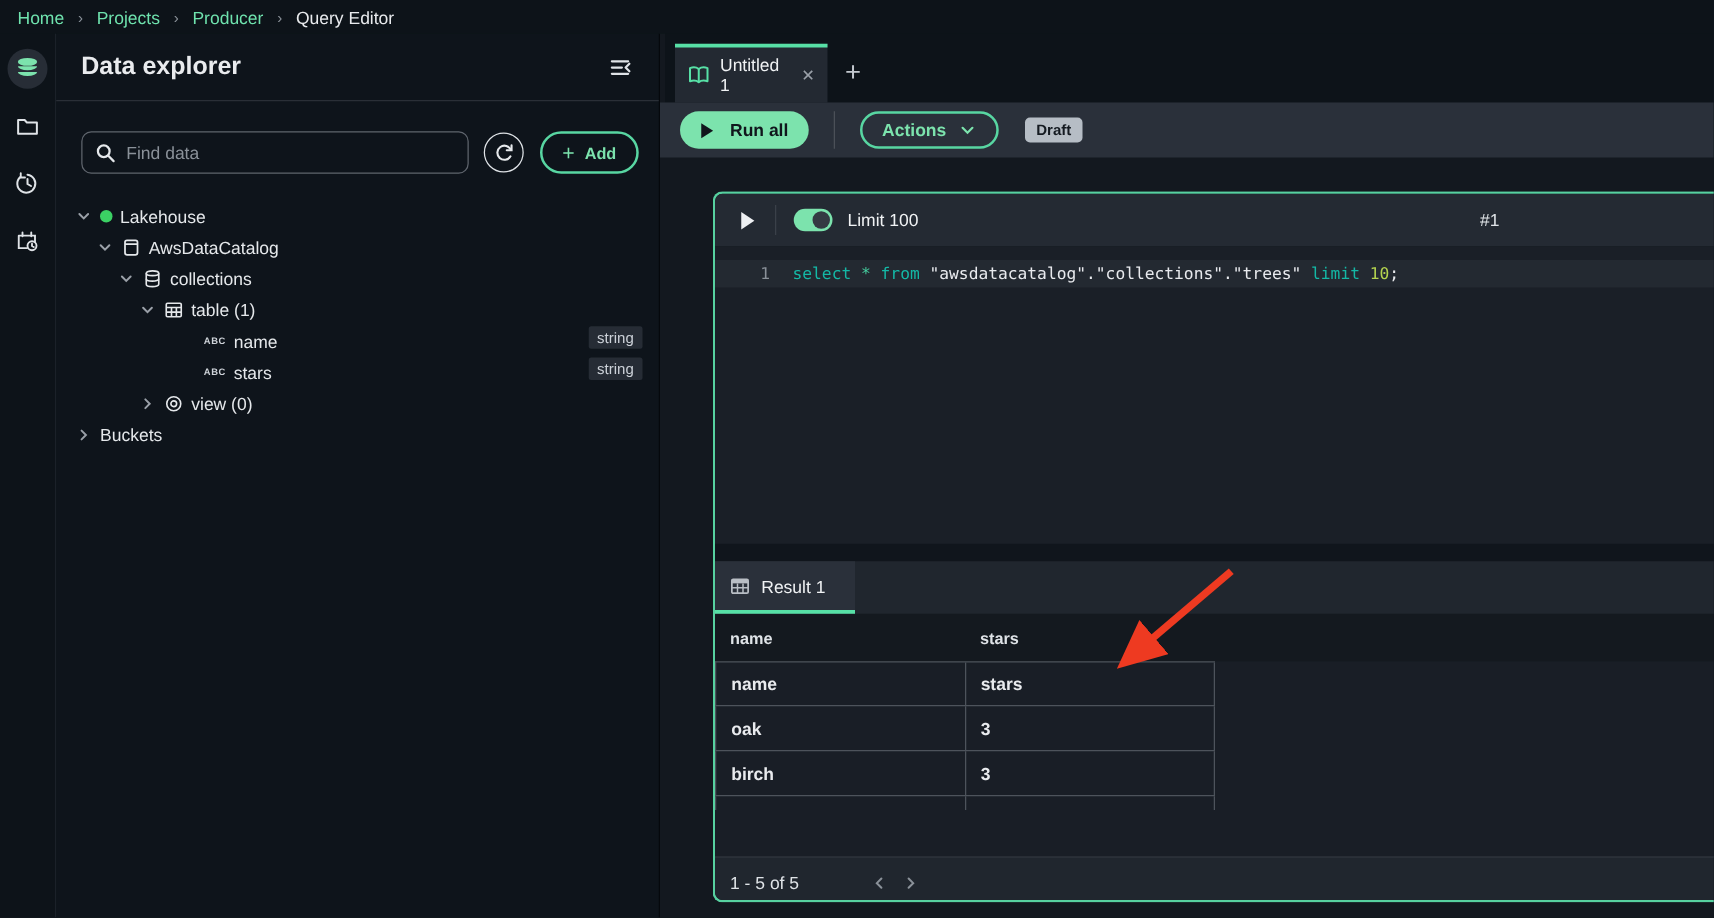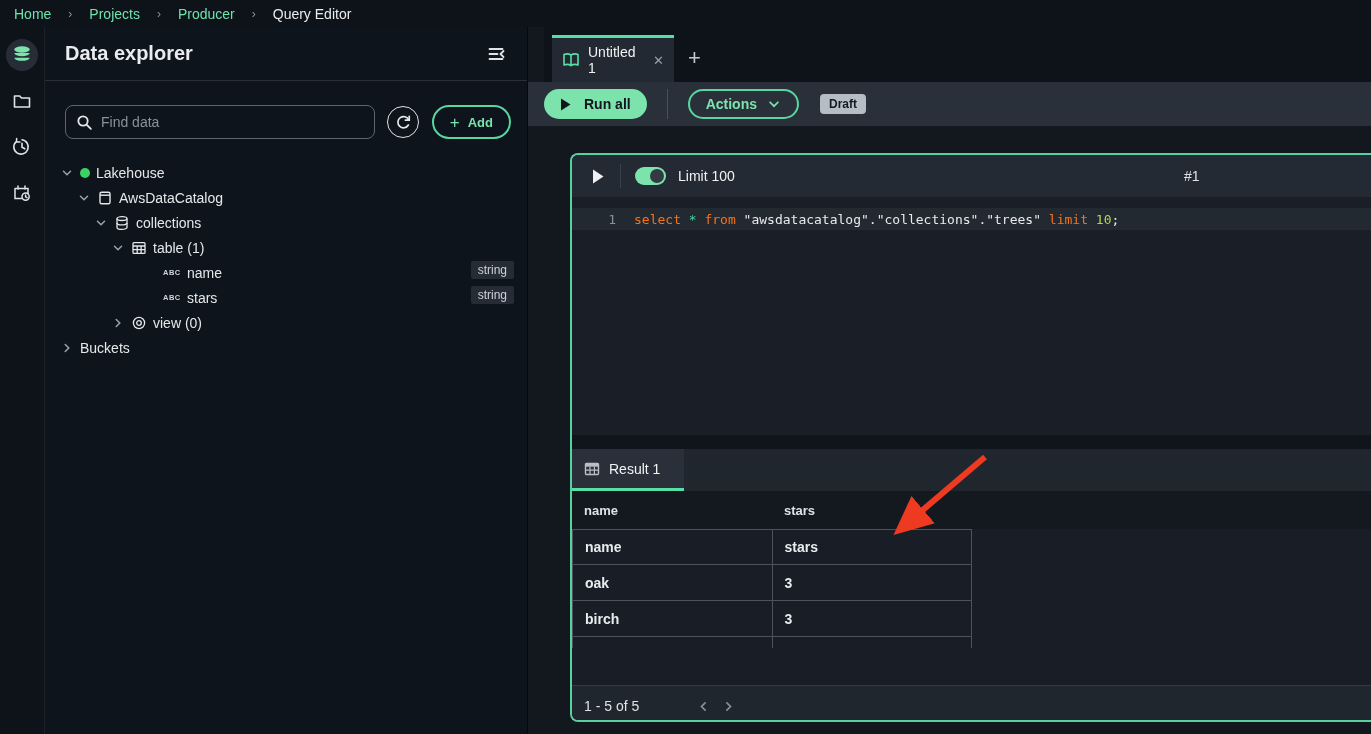--- a/index.html
+++ b/index.html
@@ -1,21 +1,21 @@
 <!DOCTYPE html>
 <html><head>
 <meta charset="utf-8">
 <style>
   * { margin:0; padding:0; box-sizing:border-box; }
   html,body { width:1371px; height:734px; overflow:hidden; background:#13181f;
               font-family:"Liberation Sans", sans-serif; color:#e9ebee; }
 
   
   .crumb-bar { height:27px; background:#0d1319; display:flex; align-items:center;
-               padding-left:14px; gap:17px; font-size:14px; }
+               padding-left:14px; gap:11px; font-size:14px; }
   .crumb-link { color:#6fe3ae; text-decoration:none; cursor:pointer; }
   .crumb-sep { color:#8a9199; font-size:12px; }
   .crumb-current { color:#e9ebee; }
 
   
   .shell { display:flex; height:707px; }
 
   
   .rail { width:45px; background:#0d1319; flex:0 0 45px; display:flex; flex-direction:column;
           align-items:center; padding-top:12px; gap:14px; border-right:1px solid #1b2129; }
@@ -51,21 +51,21 @@
   .tree-label { color:#e5e8eb; }
   .type-badge { position:absolute; right:13px; top:1px; background:#262c35; color:#ccd1d8;
                 font-size:12px; padding:2px 7px; border-radius:2px; }
   .kebab { position:absolute; right:15px; color:#c3c8cf; font-size:15px; letter-spacing:0;
            cursor:pointer; }
   .dot { width:10px; height:10px; border-radius:50%; background:#3bd164; flex:0 0 10px; }
   .abc { font-size:7.5px; font-weight:700; color:#cfd4da; letter-spacing:.5px; flex:0 0 18px; }
 
   
   .main { flex:1; position:relative; background:#13181f; }
-  .tabstrip { position:absolute; top:0; left:16px; right:0; height:55px; background:#0d1319; }
+  .tabstrip { position:absolute; top:0; left:4px; right:0; height:55px; background:#0d1319; }
   .qtab { position:absolute; left:8px; top:8px; width:122px; height:47px; background:#232932;
           border-top:3px solid #57e0a6; display:flex; align-items:center; gap:8px;
           padding:0 10px; cursor:pointer; }
   .qtab-title { font-size:14px; color:#f0f2f4; }
   .qtab-close { color:#9aa0a8; font-size:13px; cursor:pointer; margin-left:2px; }
   .newtab { position:absolute; left:144px; top:20px; color:#c3c8cf; font-size:22px;
             line-height:1; cursor:pointer; }
 
   .toolbar { position:absolute; top:55px; left:0; right:0; height:44px; background:#2a303a;
              display:flex; align-items:center; }
@@ -92,21 +92,21 @@
                  border-radius:50%; background:#343a42; }
   .toggle-label { margin-left:12px; font-size:14px; color:#f0f2f4; }
   .cell-num { position:absolute; left:612px; font-size:14px; color:#dfe3e7; }
 
   .code { height:238px; background:#1a1f27; position:relative;
           font-family:"DejaVu Sans Mono", monospace; font-size:13px; }
   .code-line { position:absolute; top:11px; left:0; right:0; height:22px; background:#232931;
                display:flex; align-items:center; white-space:pre; }
   .gutter { width:44px; text-align:right; color:#8a9199; flex:0 0 44px; }
   .tokens { padding-left:18px; }
-  .tk-kw { color:#f97316; } .tk-op { color:#45d0a0; } .tk-str { color:#e8eaee; }
+  .tk-kw { color:#14b8a6; } .tk-op { color:#45d0a0; } .tk-str { color:#e8eaee; }
   .tk-num { color:#b5d44f; } .tk-pn { color:#e8eaee; }
 
   .cell-gap { height:14px; background:#10151c; }
 
   .result-bar { height:42px; background:#20262e; position:relative; }
   .result-tab { position:absolute; left:0; top:0; width:112px; height:42px; background:#2a303a;
                 border-bottom:3px solid #57e0a6; display:flex; align-items:center; gap:9px;
                 padding:0 12px; cursor:pointer; }
   .result-tab-label { font-size:14px; color:#f0f2f4; }
 

